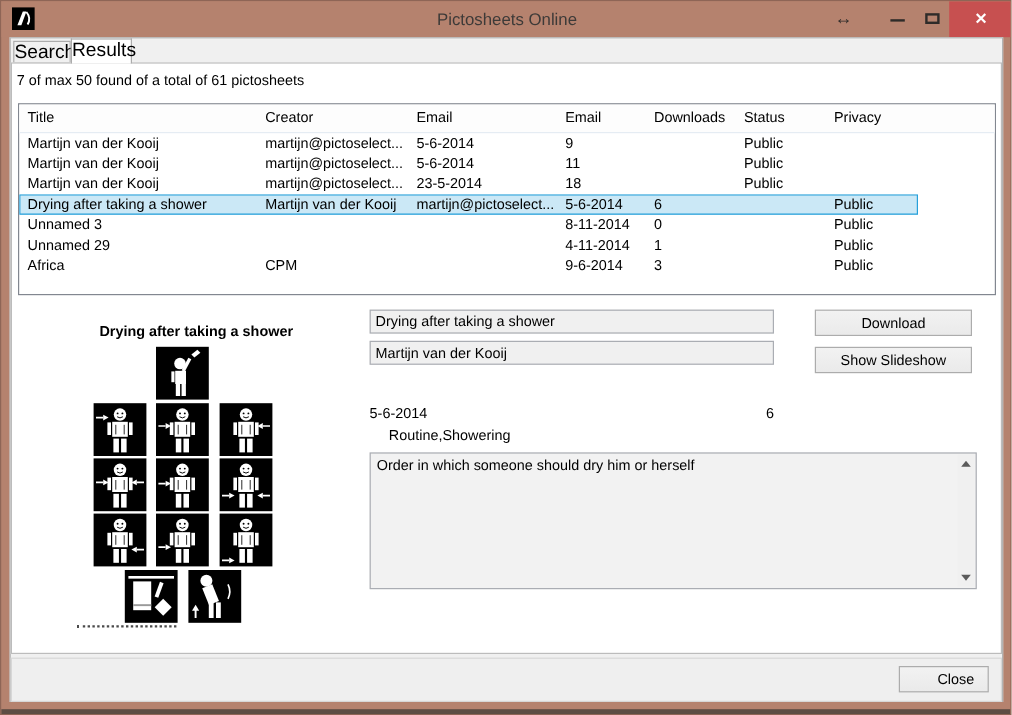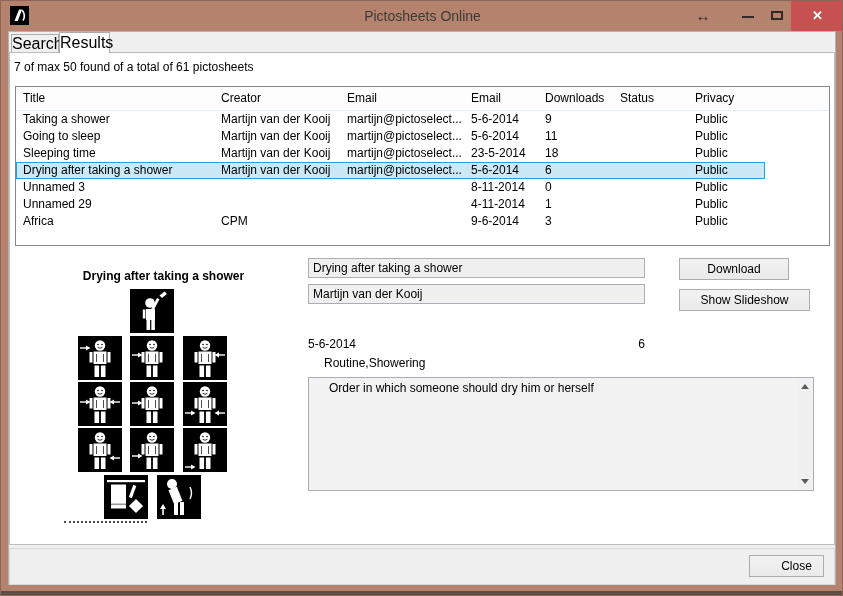--- a/index.html
+++ b/index.html
@@ -63,35 +63,35 @@
 
   
   .fld { position:absolute; width:337px; height:20px; background:#f0f0f0;
          border:1px solid #aaadb3; font-family:"Liberation Sans",sans-serif;
          font-size:12px; padding:0 4px; color:#000; z-index:4; }
   .meta-row { position:absolute; left:307px; top:336px; width:337px; height:16px; z-index:4; }
   .meta-row .dl { float:right; }
   .tags { position:absolute; left:307px; top:355px; z-index:4;margin-left:16px; }
   .descbox { position:absolute; left:307px; top:376px; width:506px; height:114px;
              background:#f2f2f2; border:1px solid #aaadb3; z-index:4; }
-  .desc-text { position:absolute; left:20px; top:3px; right:18px; font-size:12px; line-height:15px; }
+  .desc-text { position:absolute; left:5px; top:3px; right:18px; font-size:12px; line-height:15px; }
   .desc-scroll { position:absolute; top:1px; right:1px; bottom:1px; width:14px; background:#f0f0f0; }
   .sb-arrow { position:absolute; left:0; width:14px; height:15px; }
   .sb-up { top:0; } .sb-down { bottom:0; }
   .sb-up i { position:absolute; left:3px; top:5px; width:0; height:0;
              border-left:4px solid transparent; border-right:4px solid transparent;
              border-bottom:5px solid #5b5b5b; }
   .sb-down i { position:absolute; left:3px; top:5px; width:0; height:0;
                border-left:4px solid transparent; border-right:4px solid transparent;
                border-top:5px solid #5b5b5b; }
 
   
   .btn { position:absolute; background:linear-gradient(#f2f2f2,#eaeaea); border:1px solid #acacac;
          text-align:center; font-size:12px; line-height:20px; z-index:5; }
-  .btn-download { left:678px; top:257px; width:110px; height:22px; }
+  .btn-download { left:678px; top:257px; width:131px; height:22px; }
   .btn-slideshow { left:678px; top:288px; width:131px; height:22px; }
 
   
   .footer { position:absolute; left:8px; top:547px; width:826px; height:37px;
             background:#efefef; border:1px solid #d7d7d7; z-index:4; }
   .btn-close { left:748px; top:554px; width:75px; height:22px;padding-left:20px; }
   .hidden-defs { position:absolute; width:0; height:0; overflow:hidden; }
 </style>
 </head>
 <body>
@@ -179,39 +179,36 @@
       <div class="cell">Title</div>
       <div class="cell">Creator</div>
       <div class="cell">Email</div>
       <div class="cell">Email</div>
       <div class="cell">Downloads</div>
       <div class="cell">Status</div>
       <div class="cell">Privacy</div>
     </div>
 
     <div class="trow">
-      <div class="cell">Taking a shower</div>
       <div class="cell">Martijn van der Kooij</div>
       <div class="cell">martijn@pictoselect...</div>
       <div class="cell">5-6-2014</div>
       <div class="cell">9</div>
       <div class="cell"></div>
       <div class="cell">Public</div>
     </div>
     <div class="trow">
-      <div class="cell">Going to sleep</div>
       <div class="cell">Martijn van der Kooij</div>
       <div class="cell">martijn@pictoselect...</div>
       <div class="cell">5-6-2014</div>
       <div class="cell">11</div>
       <div class="cell"></div>
       <div class="cell">Public</div>
     </div>
     <div class="trow">
-      <div class="cell">Sleeping time</div>
       <div class="cell">Martijn van der Kooij</div>
       <div class="cell">martijn@pictoselect...</div>
       <div class="cell">23-5-2014</div>
       <div class="cell">18</div>
       <div class="cell"></div>
       <div class="cell">Public</div>
     </div>
     <div class="trow selected">
       <div class="cell">Drying after taking a shower</div>
       <div class="cell">Martijn van der Kooij</div>

